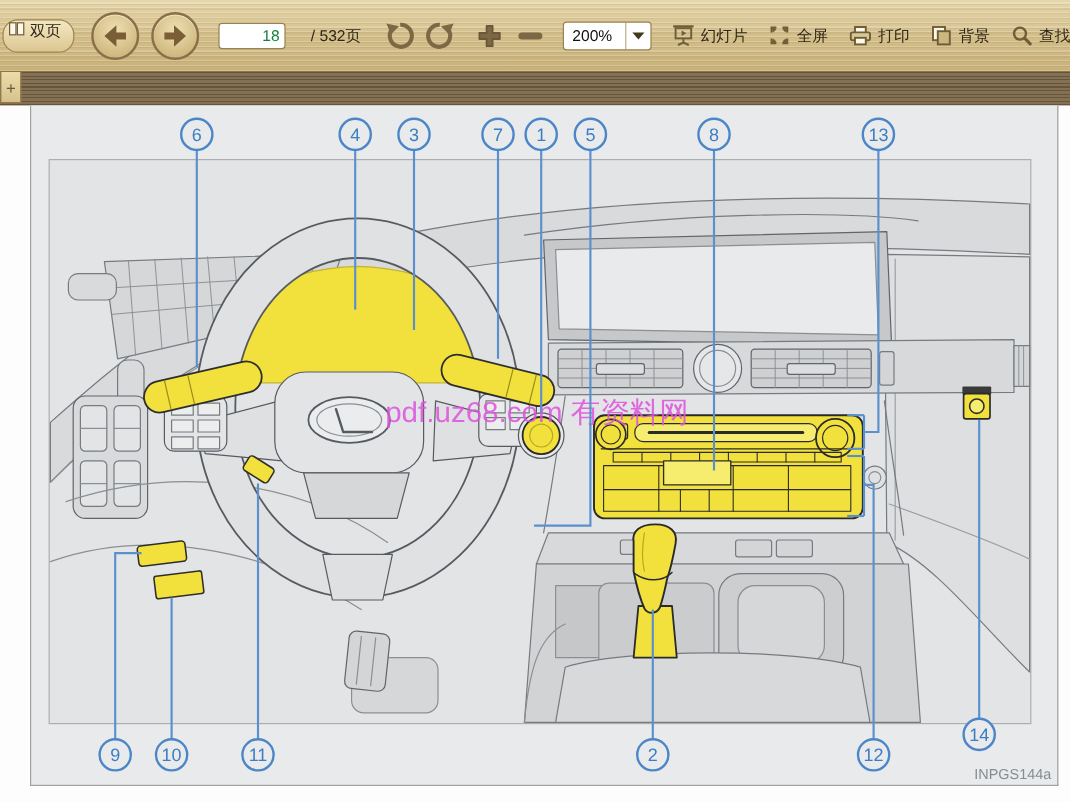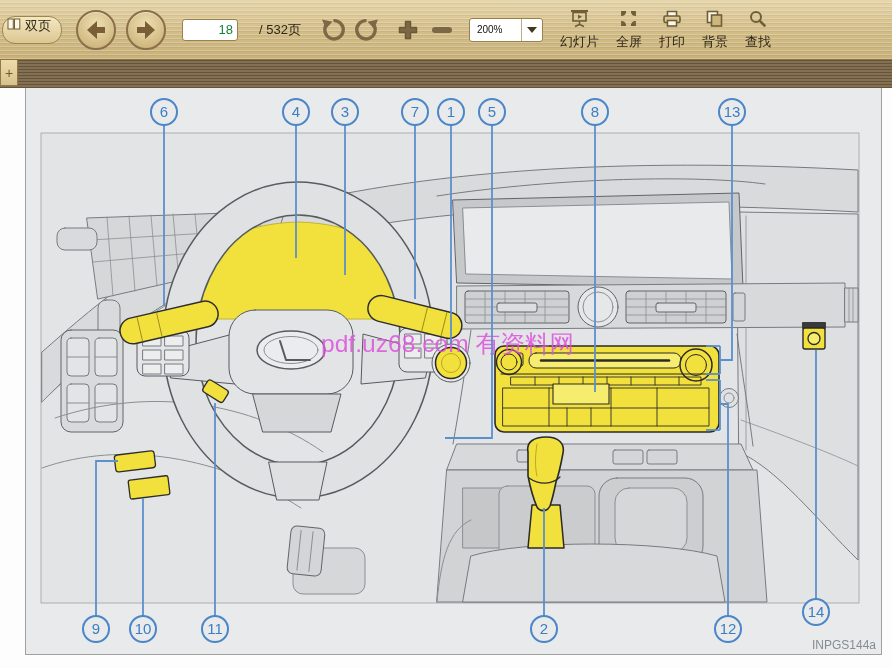--- a/index.html
+++ b/index.html
@@ -26,26 +26,26 @@
   .back{margin-left:14px;} .fwd{margin-left:10px;}
   .pageinput{width:46px;height:20px;margin-left:16px;border:1px solid #98824e;border-radius:3px;
     background:#fff;font-size:13px;text-align:right;padding:0 4px;color:#15803d;
     font-family:"Liberation Sans",sans-serif;}
   .pagetotal{margin-left:21px;}
   .icbtn{display:flex;align-items:center;justify-content:center;}
   .rot1{margin-left:18px;} .rot2{margin-left:8px;}
   .plus{margin-left:16px;} .minus{margin-left:12px;}
   .zoombox{display:flex;align-items:center;margin-left:16px;width:74px;height:24px;
     background:#fff;border:1px solid #98824e;border-radius:3px;box-sizing:border-box;}
-  .zoombox .zval{flex:1;font-size:10px;color:#111;padding-left:7px;}
+  .zoombox .zval{flex:1;font-size:13px;color:#111;padding-left:7px;}
   .zoombox .zsep{width:1px;height:22px;background:#b9ab86;}
   .zoombox .zarr{width:20px;display:flex;align-items:center;justify-content:center;}
   .tri-down{width:0;height:0;border-left:5px solid transparent;border-right:5px solid transparent;
     border-top:6px solid #43391f;}
-  .tool{display:flex;align-items:center;gap:5px;margin-left:17px;flex-direction:column;}
+  .tool{display:flex;align-items:flex-end;gap:5px;margin-left:17px;}
   .tool:first-of-type{margin-left:26px;}
 
   
   .tabbar{position:absolute;left:0;top:60px;width:892px;height:28px;background:#7c6747;}
   .tabbar::before{content:"";position:absolute;inset:0;
     background:repeating-linear-gradient(0deg,rgba(0,0,0,.18) 0 1px,rgba(255,255,255,.06) 1px 3px);}
   .plustab{position:absolute;left:0;top:0;width:18px;height:26px;z-index:1;
     background:linear-gradient(#ecdcaa,#d7c28c);border:1px solid #93794a;border-top:none;
     box-sizing:border-box;display:flex;align-items:center;justify-content:center;
     font-size:14px;color:#6b5a3a;}

